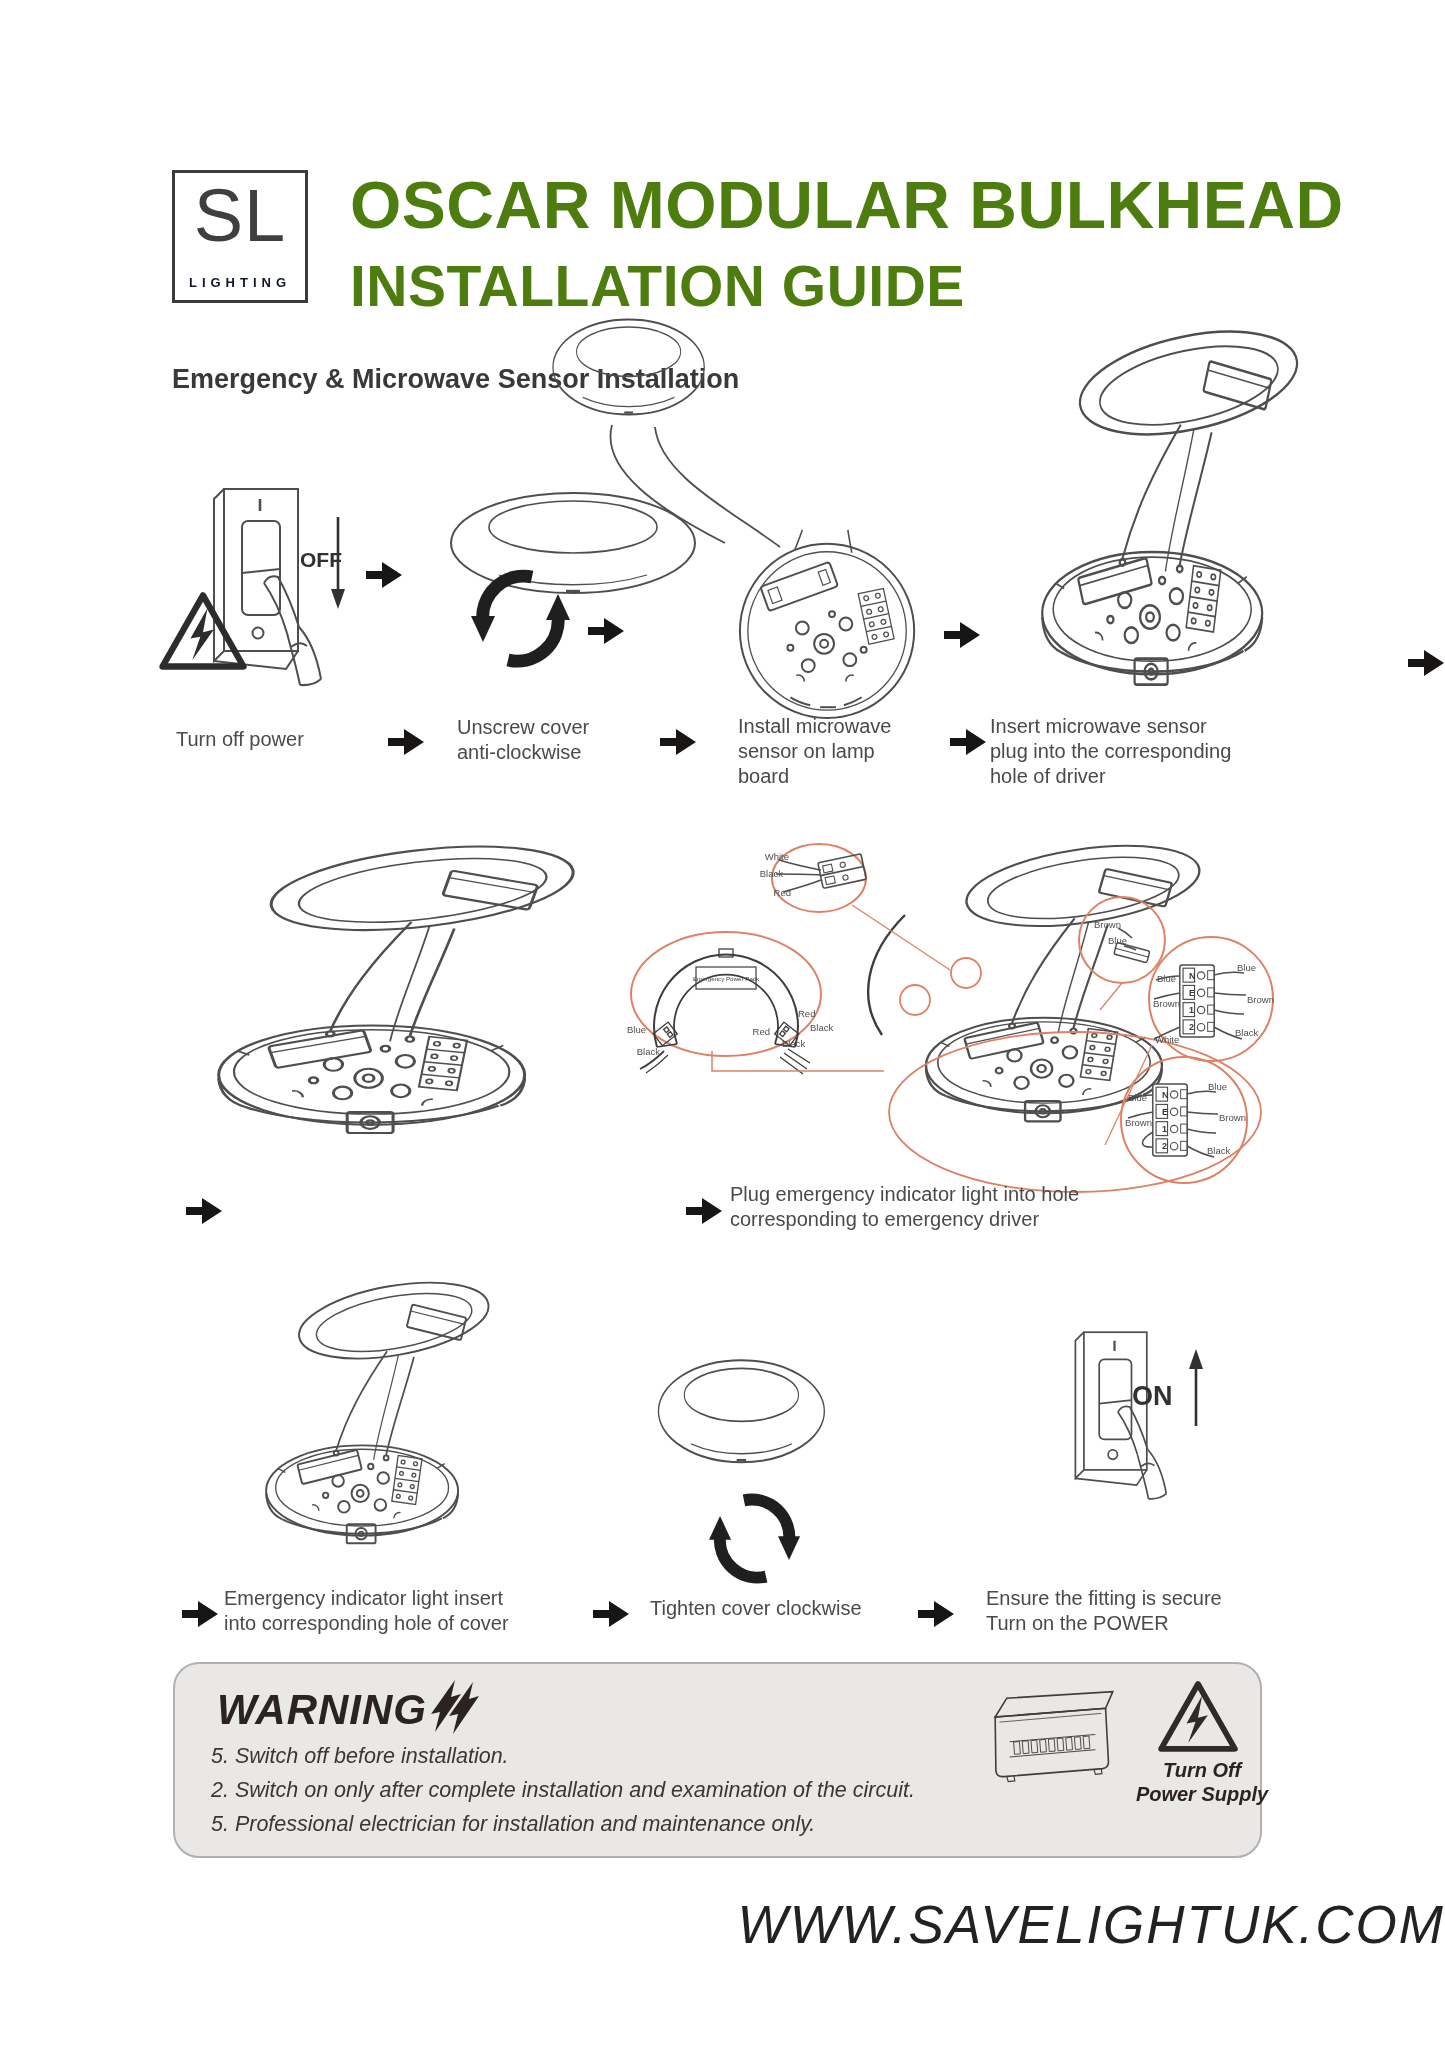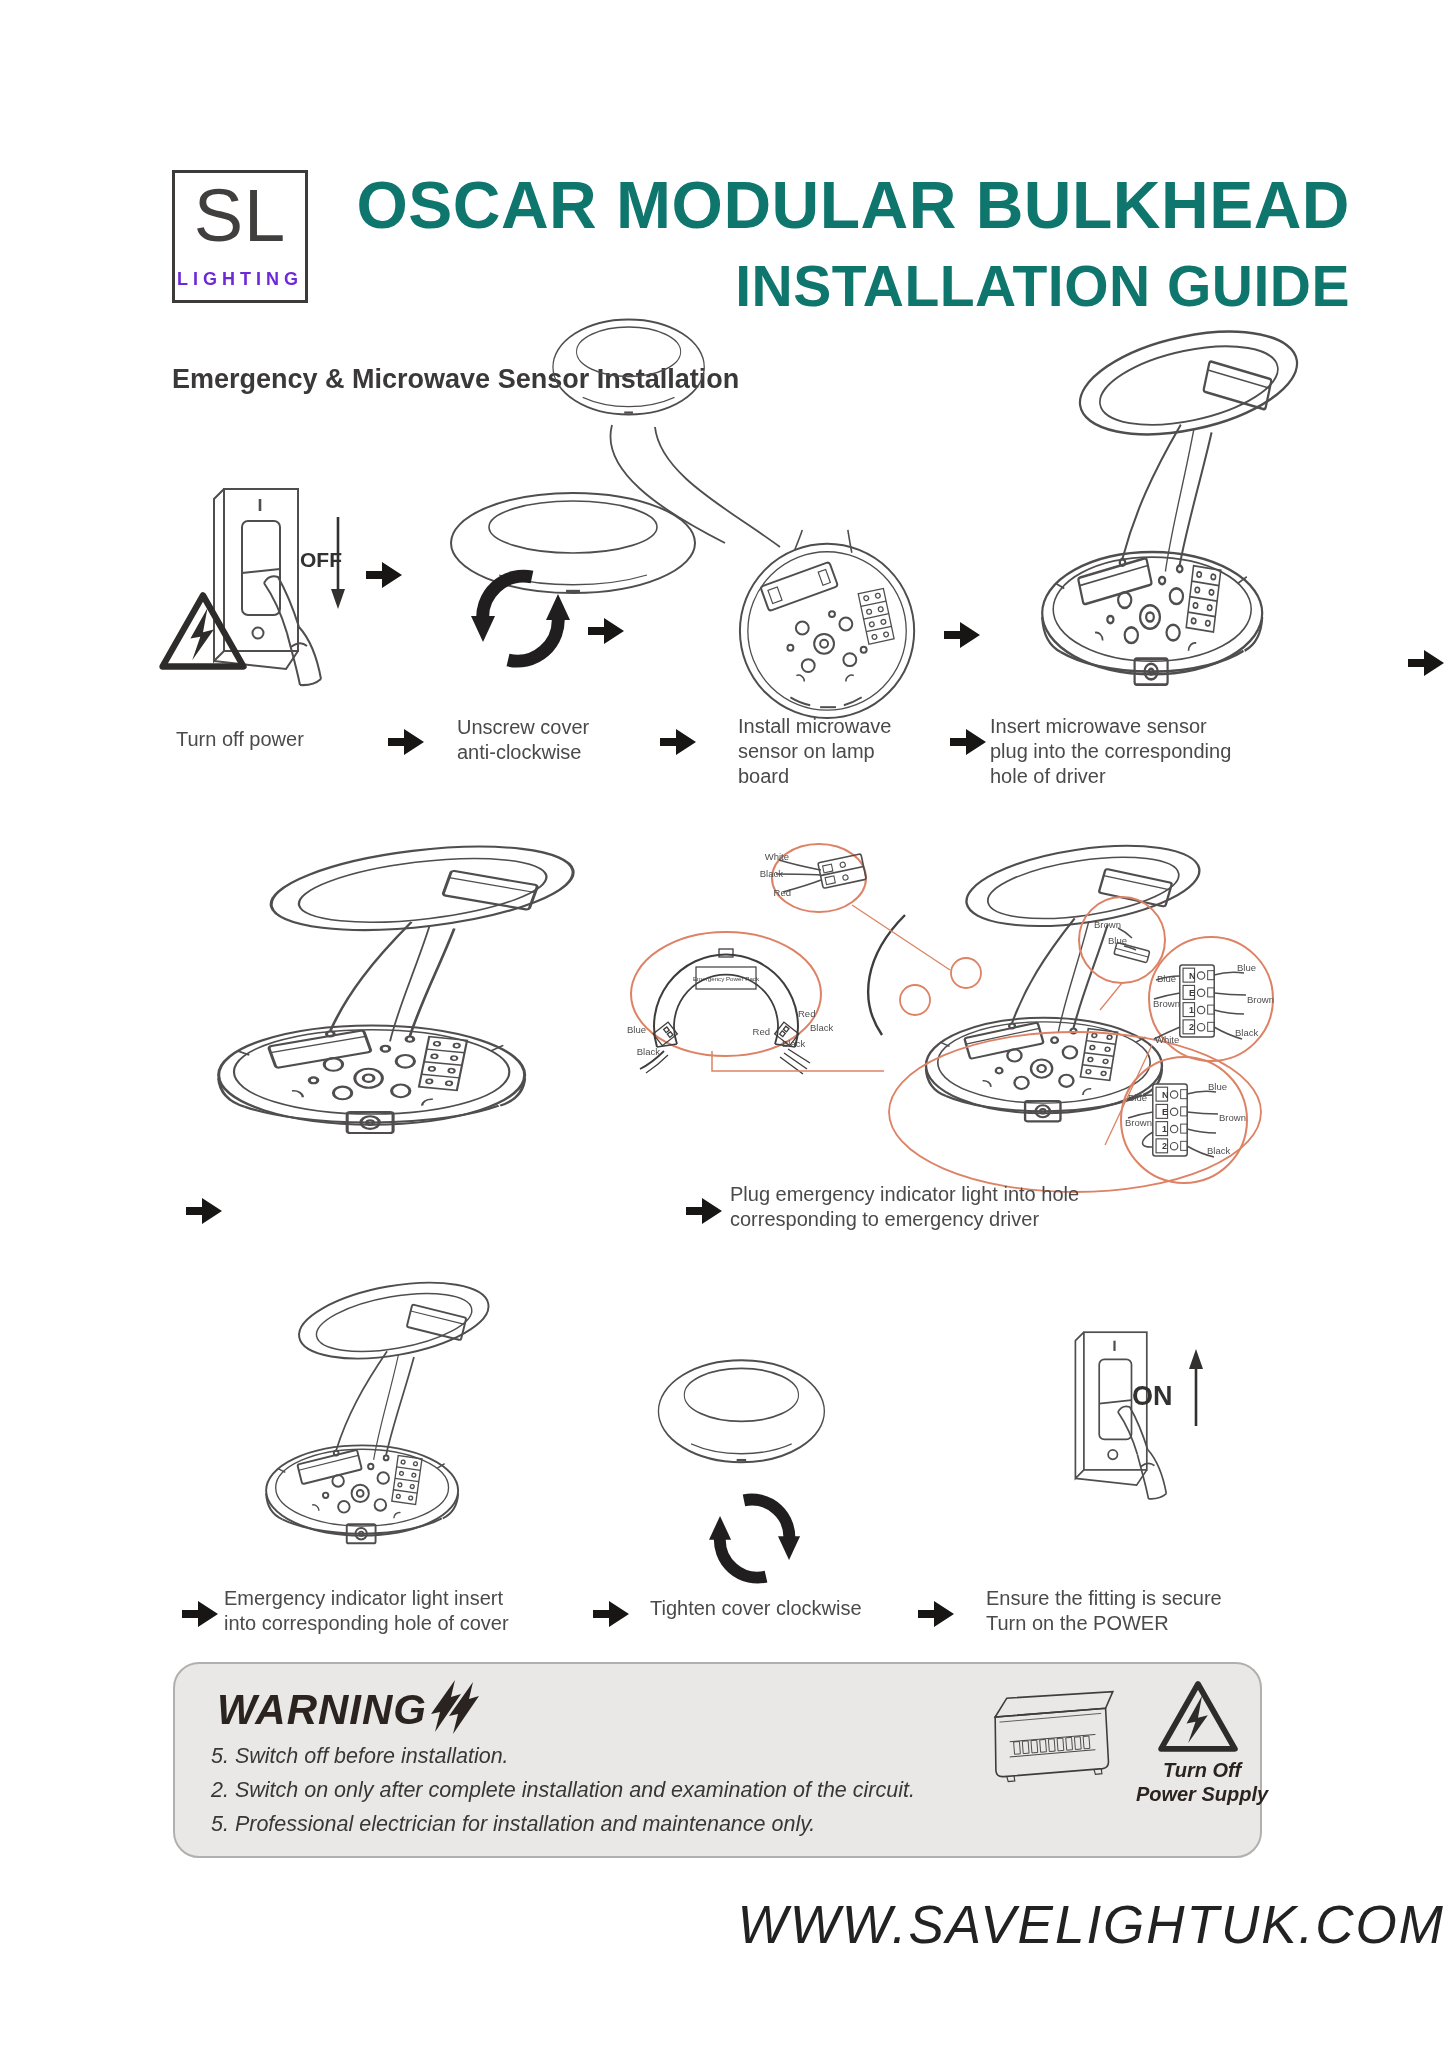--- a/index.html
+++ b/index.html
@@ -4,22 +4,22 @@
 <style>
   * { margin:0; padding:0; box-sizing:border-box; }
   html,body { background:#9a9a9a; }
   body { font-family:"Liberation Sans", sans-serif; }
   .page { position:relative; width:1445px; height:2045px; background:#ffffff; margin:0 auto; overflow:hidden; }
   .abs { position:absolute; }
 
   
   .logo { border:3px solid #3d3b3a; display:flex; flex-direction:column; align-items:center; justify-content:space-between; padding:4px 4px 10px; }
   .logo-sl { font-size:74px; line-height:1.05; color:#413f3e; letter-spacing:1px; }
-  .logo-lt { font-size:18px; letter-spacing:5px; color:#6d28d9; font-weight:bold; }
-  .title-wrap { text-align:right; color:#0f766e; }
+  .logo-lt { font-size:13px; letter-spacing:5px; color:#0f172a; font-weight:bold; }
+  .title-wrap { text-align:left; color:#4d7c0f; }
   .title-1 { font-size:66px; font-weight:bold; letter-spacing:0.5px; line-height:1.02; }
   .title-2 { font-size:57px; font-weight:bold; letter-spacing:0.5px; line-height:1.12;margin-top:16px; }
   .sec-head { font-size:27px; font-weight:bold; color:#3a3838; }
 
   .cap { font-size:20px; line-height:1.26; color:#4b494b; white-space:pre-line; }
 
   
   .warn-box { background:#e9e8e6; border:2px solid #b2b0ae; border-radius:26px;font-style:italic; }
   .warn-title { font-size:42px; font-weight:bold; color:#2b231f; letter-spacing:1px; }
   .warn-item { font-size:21.5px; color:#393735; margin-bottom:9px; }

